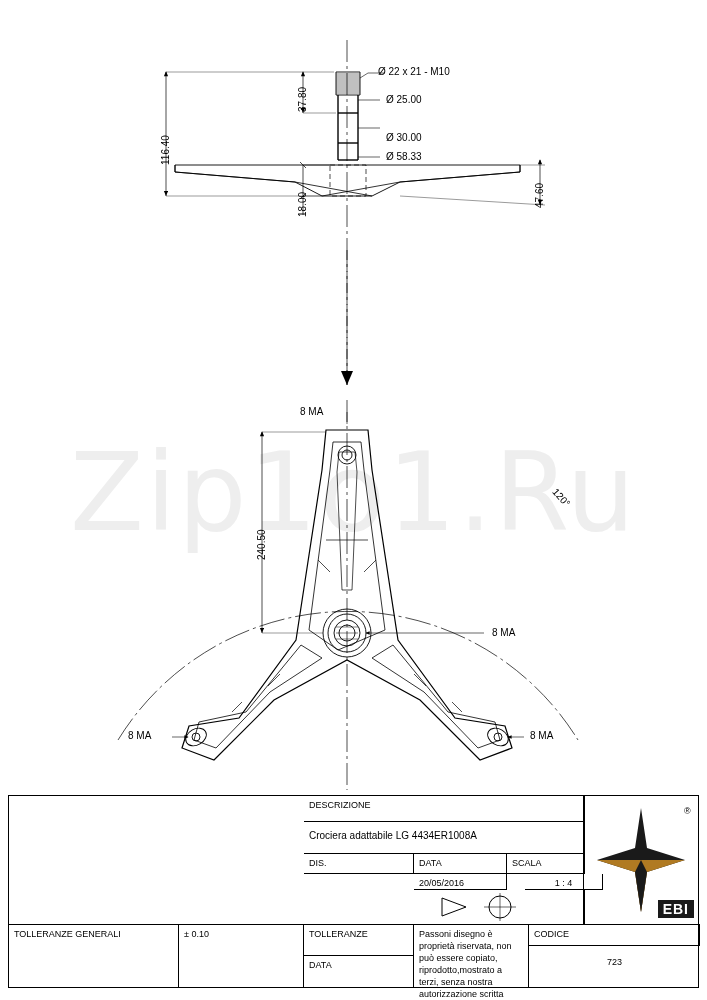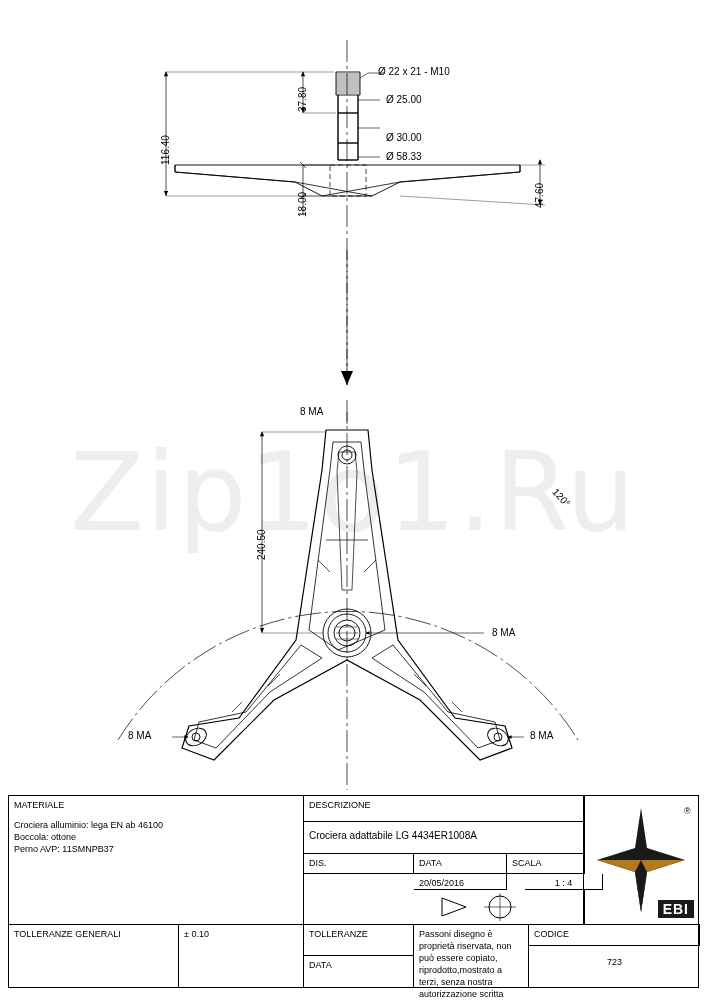--- a/index.html
+++ b/index.html
@@ -167,26 +167,20 @@
 
   <div class="lbl" style="left:300px;top:406px;">8 MA</div>
   <div class="lbl" style="left:492px;top:627px;">8 MA</div>
   <div class="lbl" style="left:128px;top:730px;">8 MA</div>
   <div class="lbl" style="left:530px;top:730px;">8 MA</div>
   <div class="lbl v" style="left:256px;top:560px;transform:rotate(-90deg);">240.50</div>
   <div class="lbl" style="left:551px;top:492px;transform:rotate(48deg);">120°</div>
 
   <div class="tb">
 
-    <div class="cell pad br" style="left:0;top:0;width:295px;height:128px;">
-      <div>MATERIALE</div>
-      <div style="margin-top:8px;">Crociera alluminio: lega EN ab 46100</div>
-      <div>Boccola: ottone</div>
-      <div>Perno AVP: 11SMNPB37</div>
-    </div>
 
     <div class="cell pad br bt" style="left:0;top:128px;width:170px;height:64px;">TOLLERANZE GENERALI</div>
     <div class="cell pad br bt" style="left:170px;top:128px;width:125px;height:64px;">± 0.10</div>
 
     <div class="cell pad br bb" style="left:295px;top:0;width:281px;height:26px;">DESCRIZIONE</div>
     <div class="cell pad br bb" style="left:295px;top:26px;width:281px;height:32px;font-size:10px;padding-top:8px;">Crociera adattabile LG 4434ER1008A</div>
 
     <div class="cell pad br bb" style="left:295px;top:58px;width:110px;height:20px;">DIS.</div>
     <div class="cell pad br bb" style="left:405px;top:58px;width:93px;height:20px;">DATA</div>
     <div class="cell pad br bb" style="left:498px;top:58px;width:78px;height:20px;">SCALA</div>

